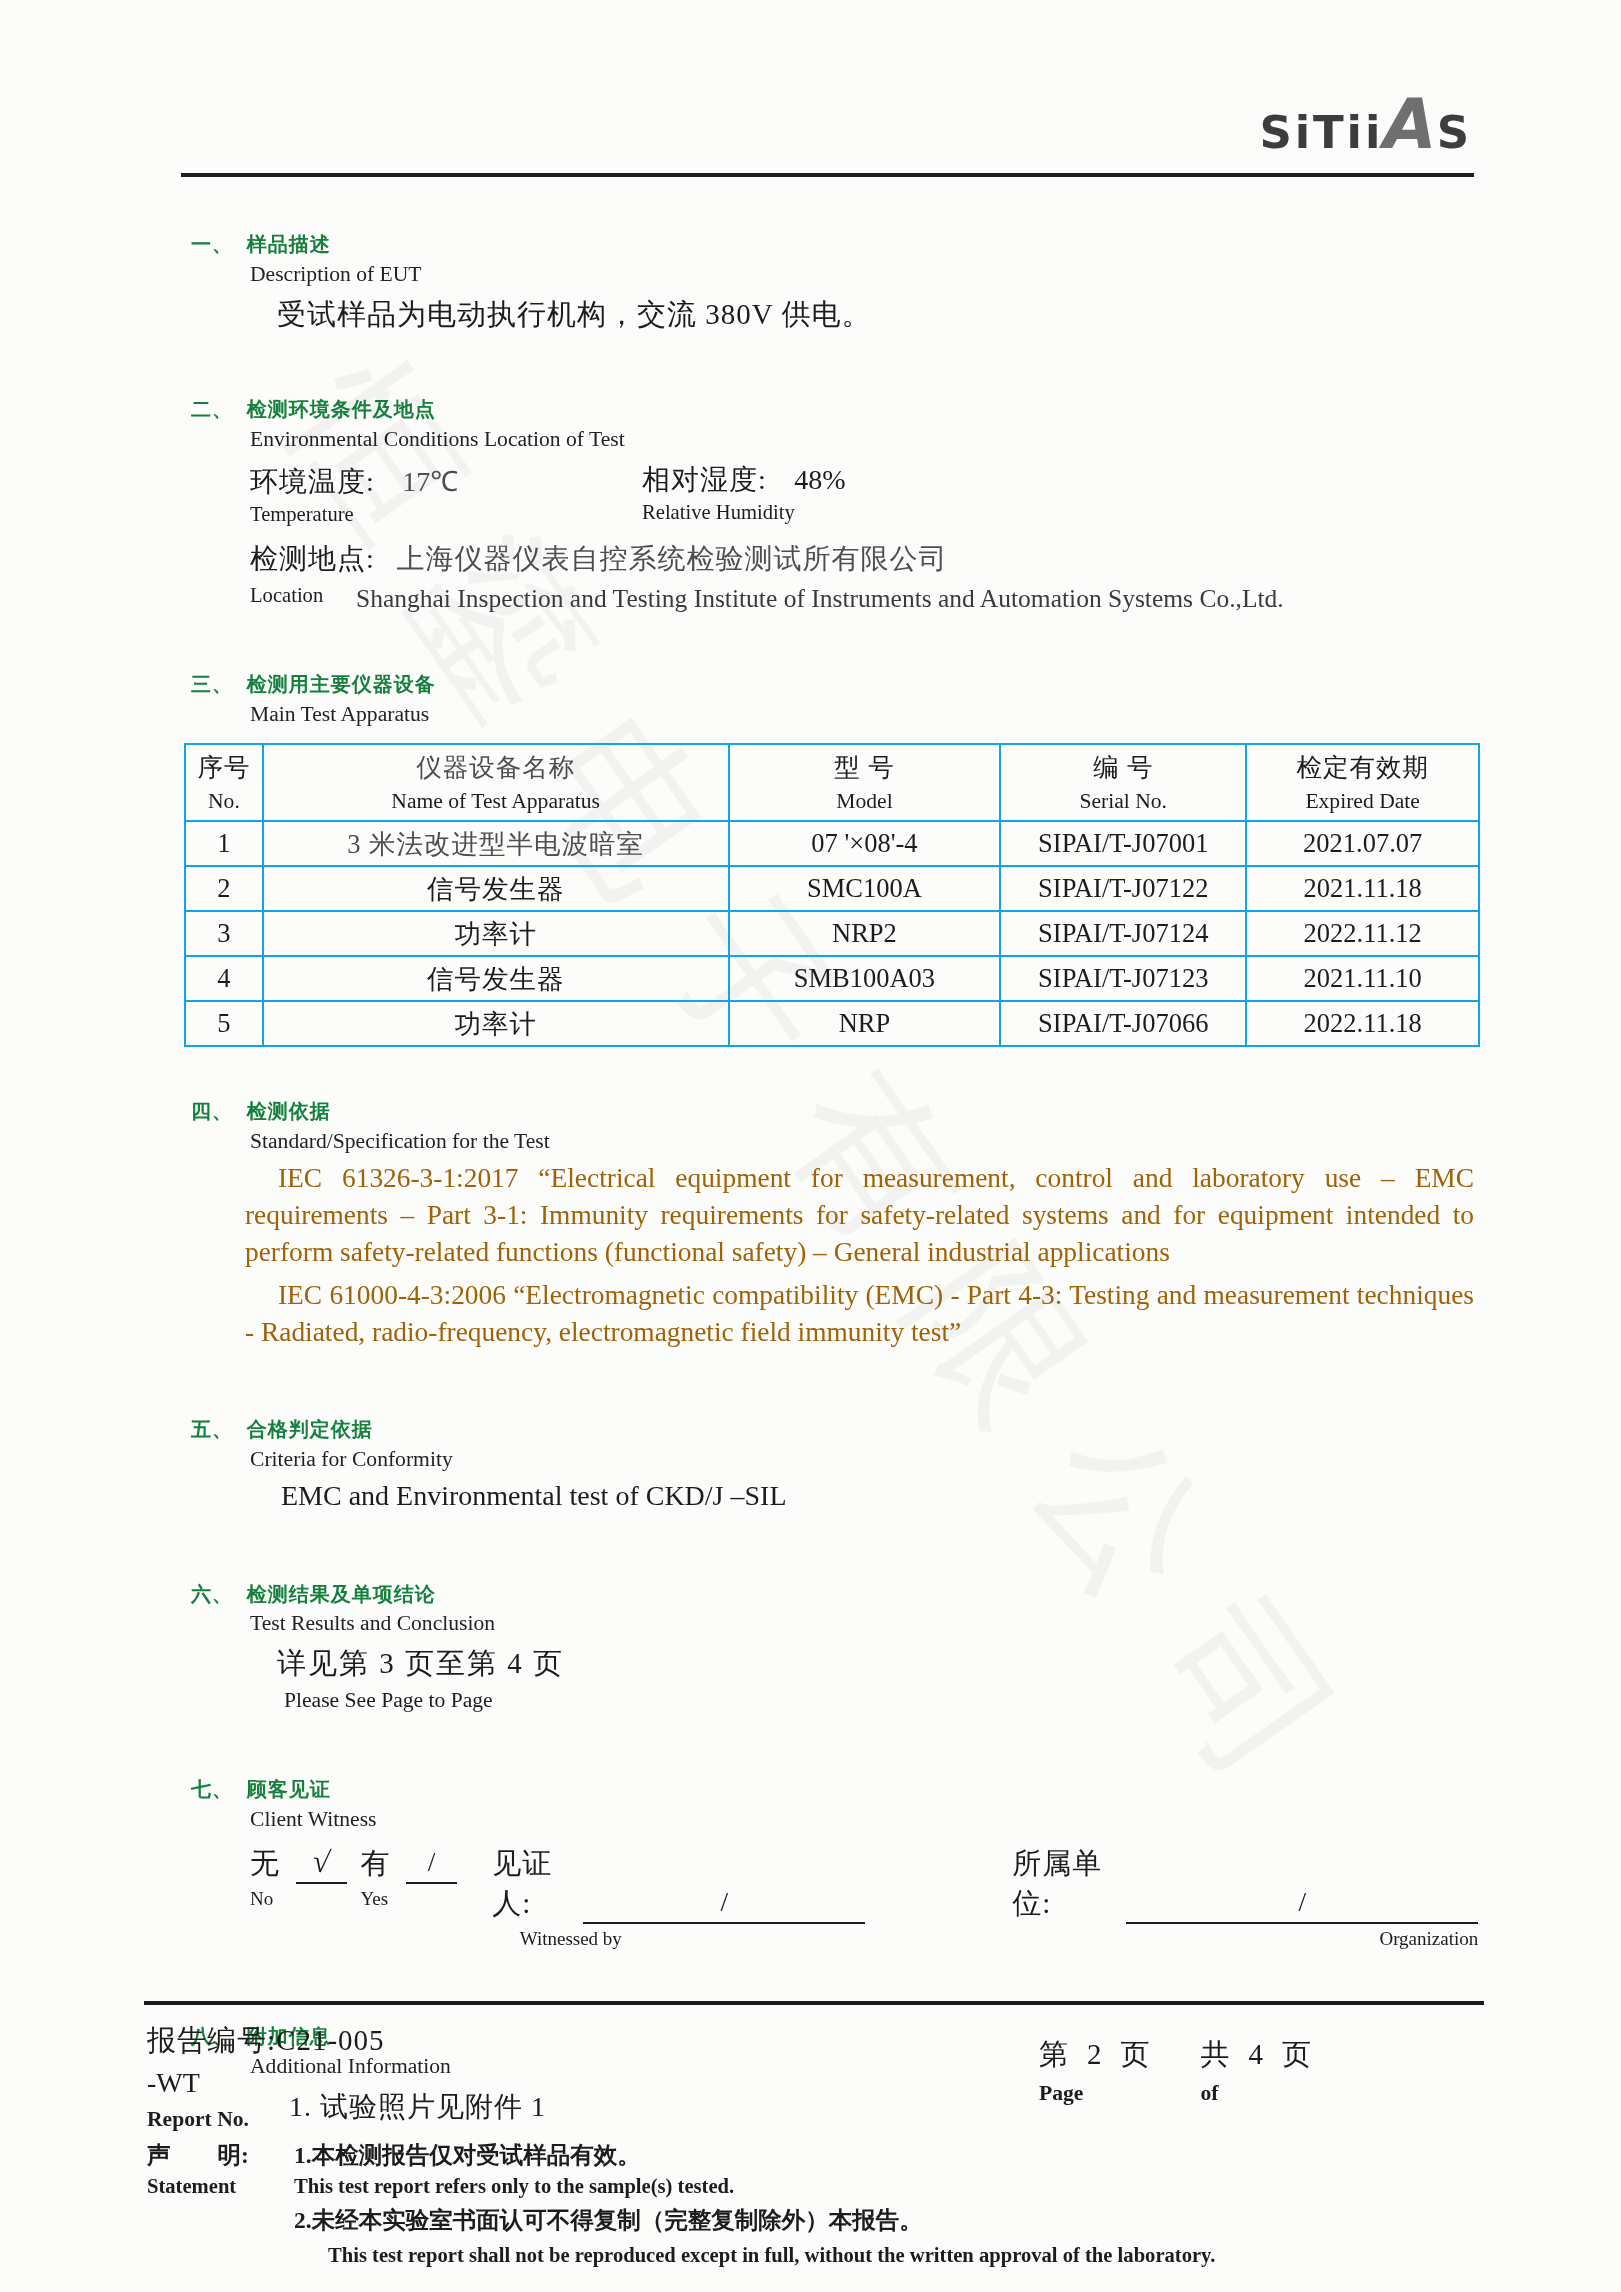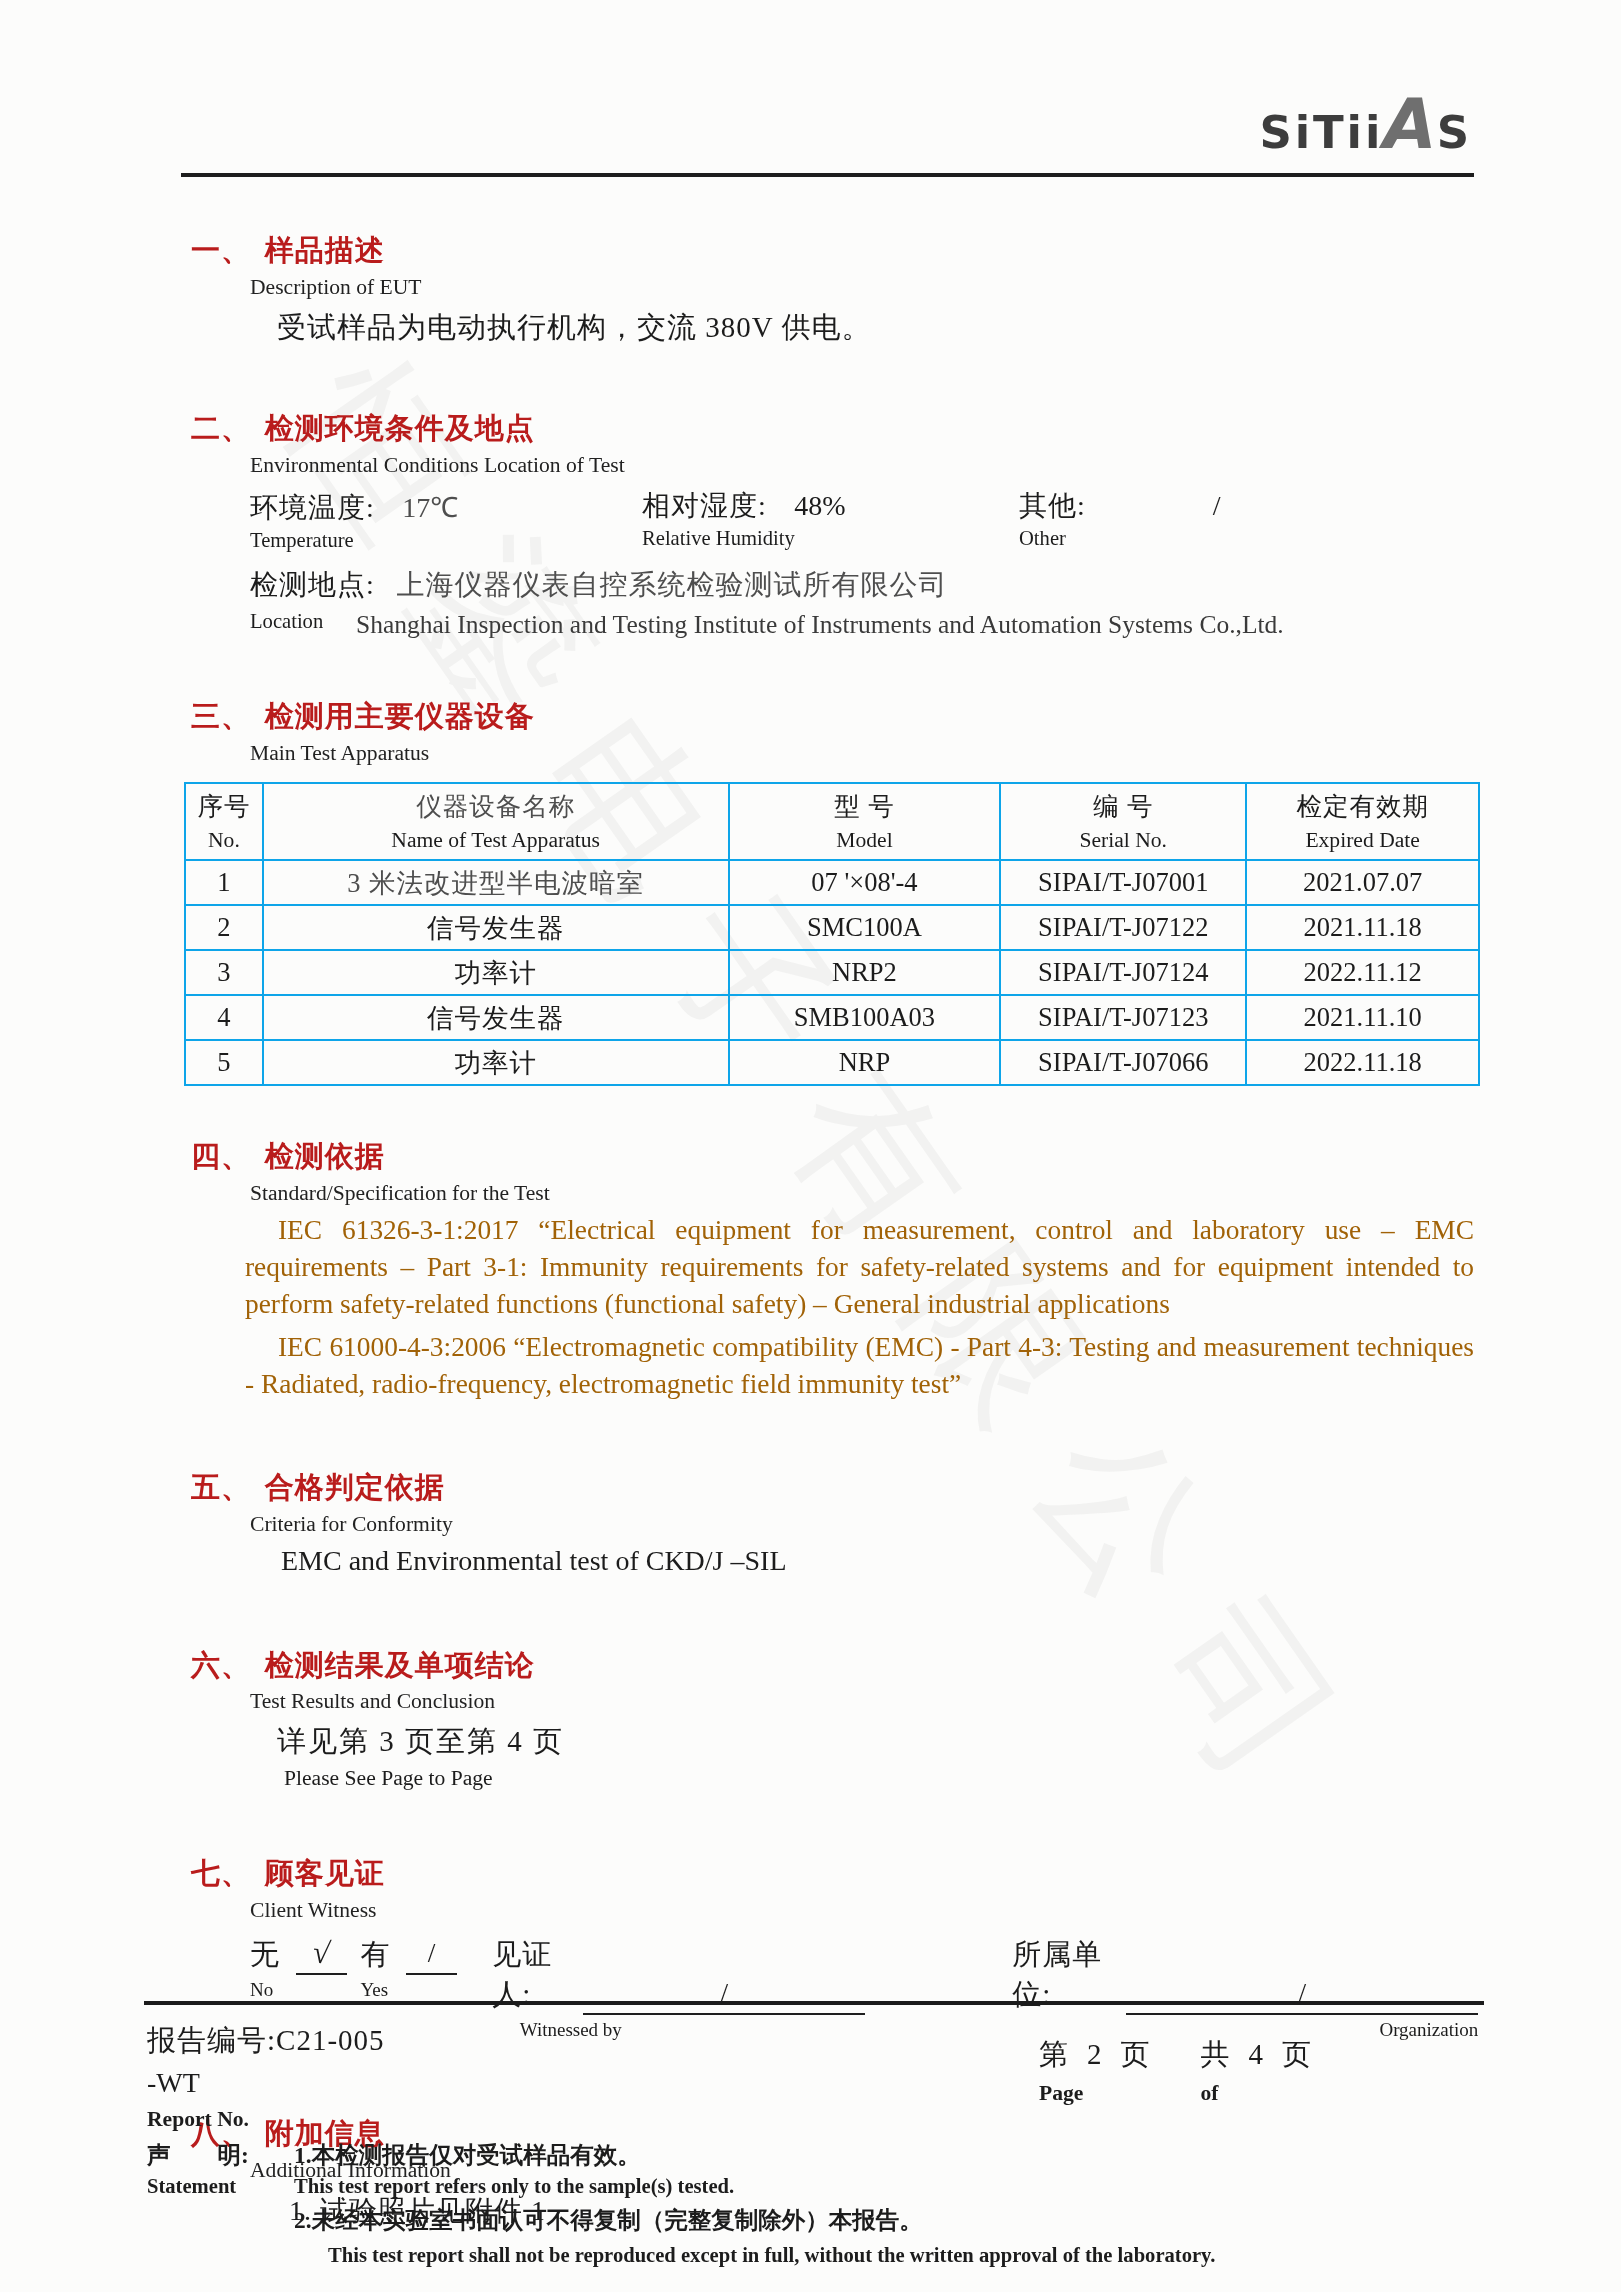--- a/index.html
+++ b/index.html
@@ -31,21 +31,21 @@
   .logo .big-a{font-size:69px;color:#6f6f6f;font-style:italic;letter-spacing:0;}
   .header-rule{
     position:absolute;top:173px;left:181px;right:147px;
     height:3.9px;background:#1d1d1d;
   }
   
   .content{position:relative;z-index:1;padding:231px 147px 0 191px;}
   .sec{margin-bottom:0;}
   .sec-head{
     font-family:"Liberation Sans", sans-serif;
-    font-weight:bold;font-size:29px;letter-spacing:2px;color:#b91c1c;
+    font-weight:bold;font-size:20px;letter-spacing:2px;color:#15803d;
   }
   .sec-no{margin-right:13.7px;}
   .sec-en{font-size:21.6px;margin:3.9px 0 0 59px;color:#222;}
   .zh{letter-spacing:1px;}
   .fade{color:#4e4e4e;}
 
   
   .s1-body{margin:7.8px 0 0 86px;font-size:29px;}
 
   
@@ -158,24 +158,20 @@
       <div class="sec-en">Environmental Conditions Location of Test</div>
       <div class="env-row">
         <div class="env-g1">
           <span class="zh">环境温度:</span><span class="env-val fade">17℃</span>
           <div class="env-sub">Temperature</div>
         </div>
         <div class="env-g2">
           <span class="zh">相对湿度:</span><span class="env-val">48%</span>
           <div class="env-sub">Relative Humidity</div>
         </div>
-        <div class="env-g3">
-          <span class="zh">其他:</span><span class="env-val" style="margin-left:127px;">/</span>
-          <div class="env-sub">Other</div>
-        </div>
       </div>
       <div class="loc-row">
         <span class="zh">检测地点:</span><span class="loc-val fade zh">上海仪器仪表自控系统检验测试所有限公司</span>
       </div>
       <div class="loc-en">
         <span class="loc-en-label">Location</span>
         <span class="loc-en-val">Shanghai Inspection and Testing Institute of Instruments and Automation Systems Co.,Ltd.</span>
       </div>
     </section>
 

